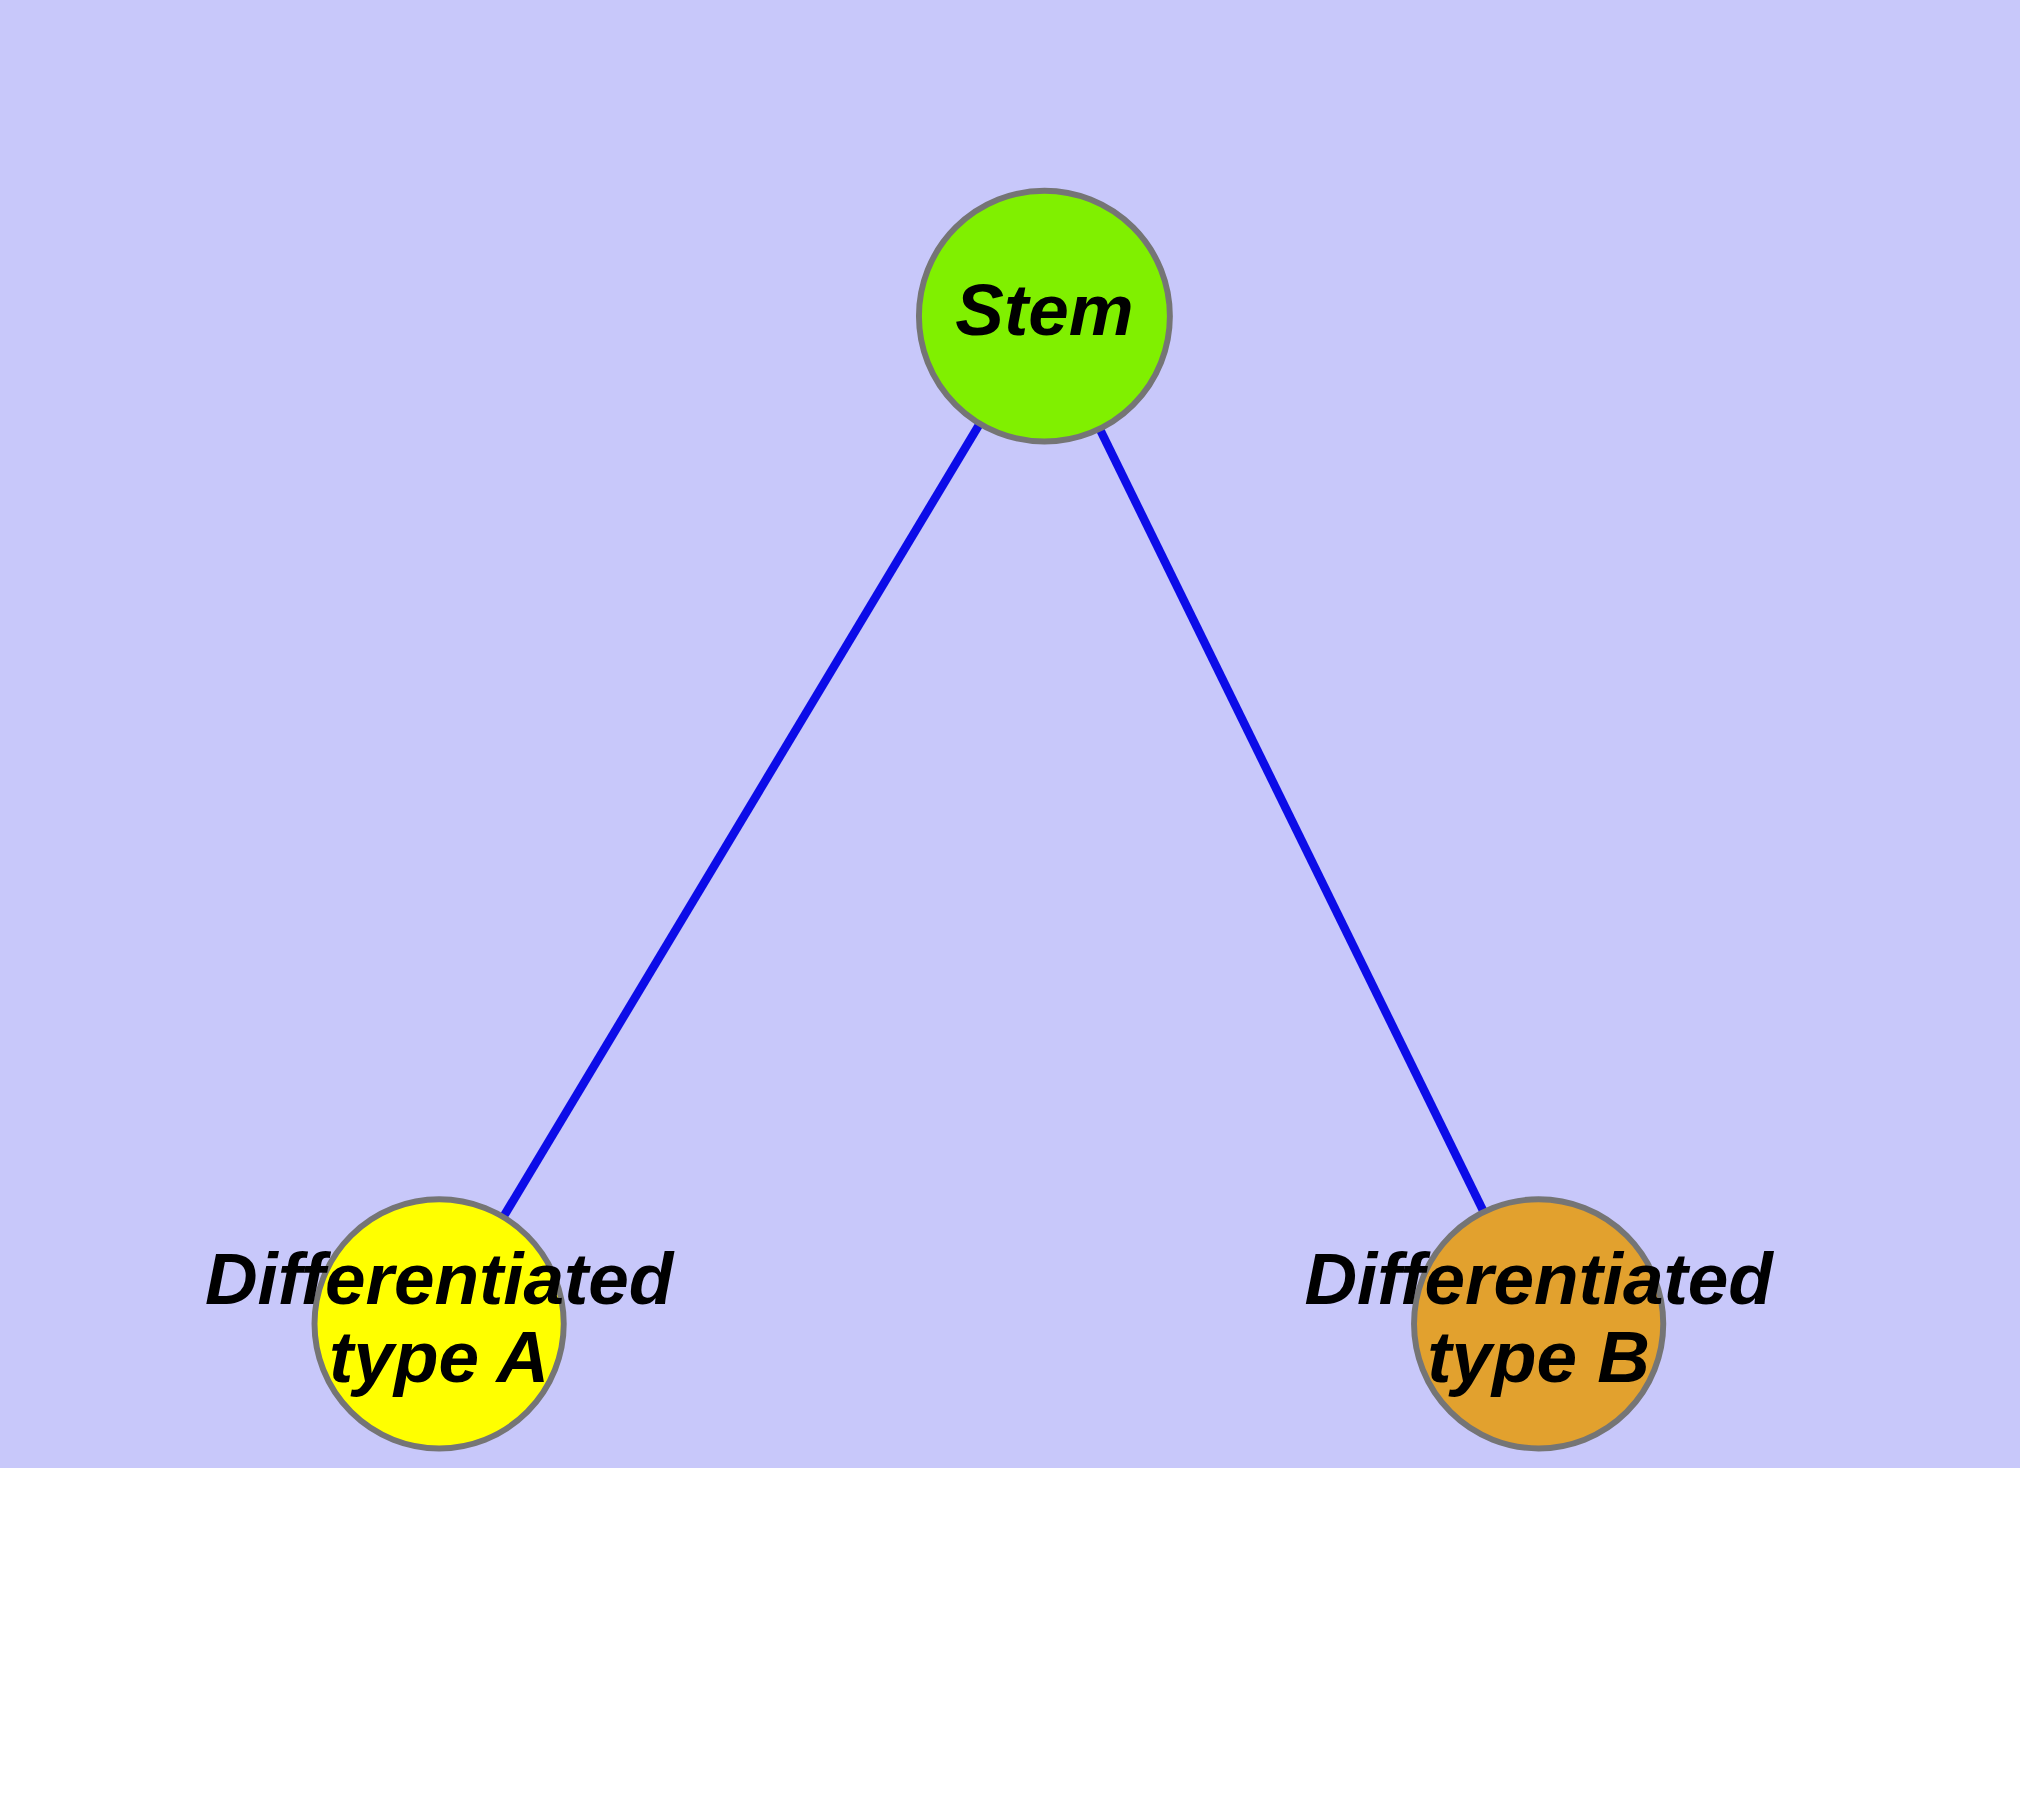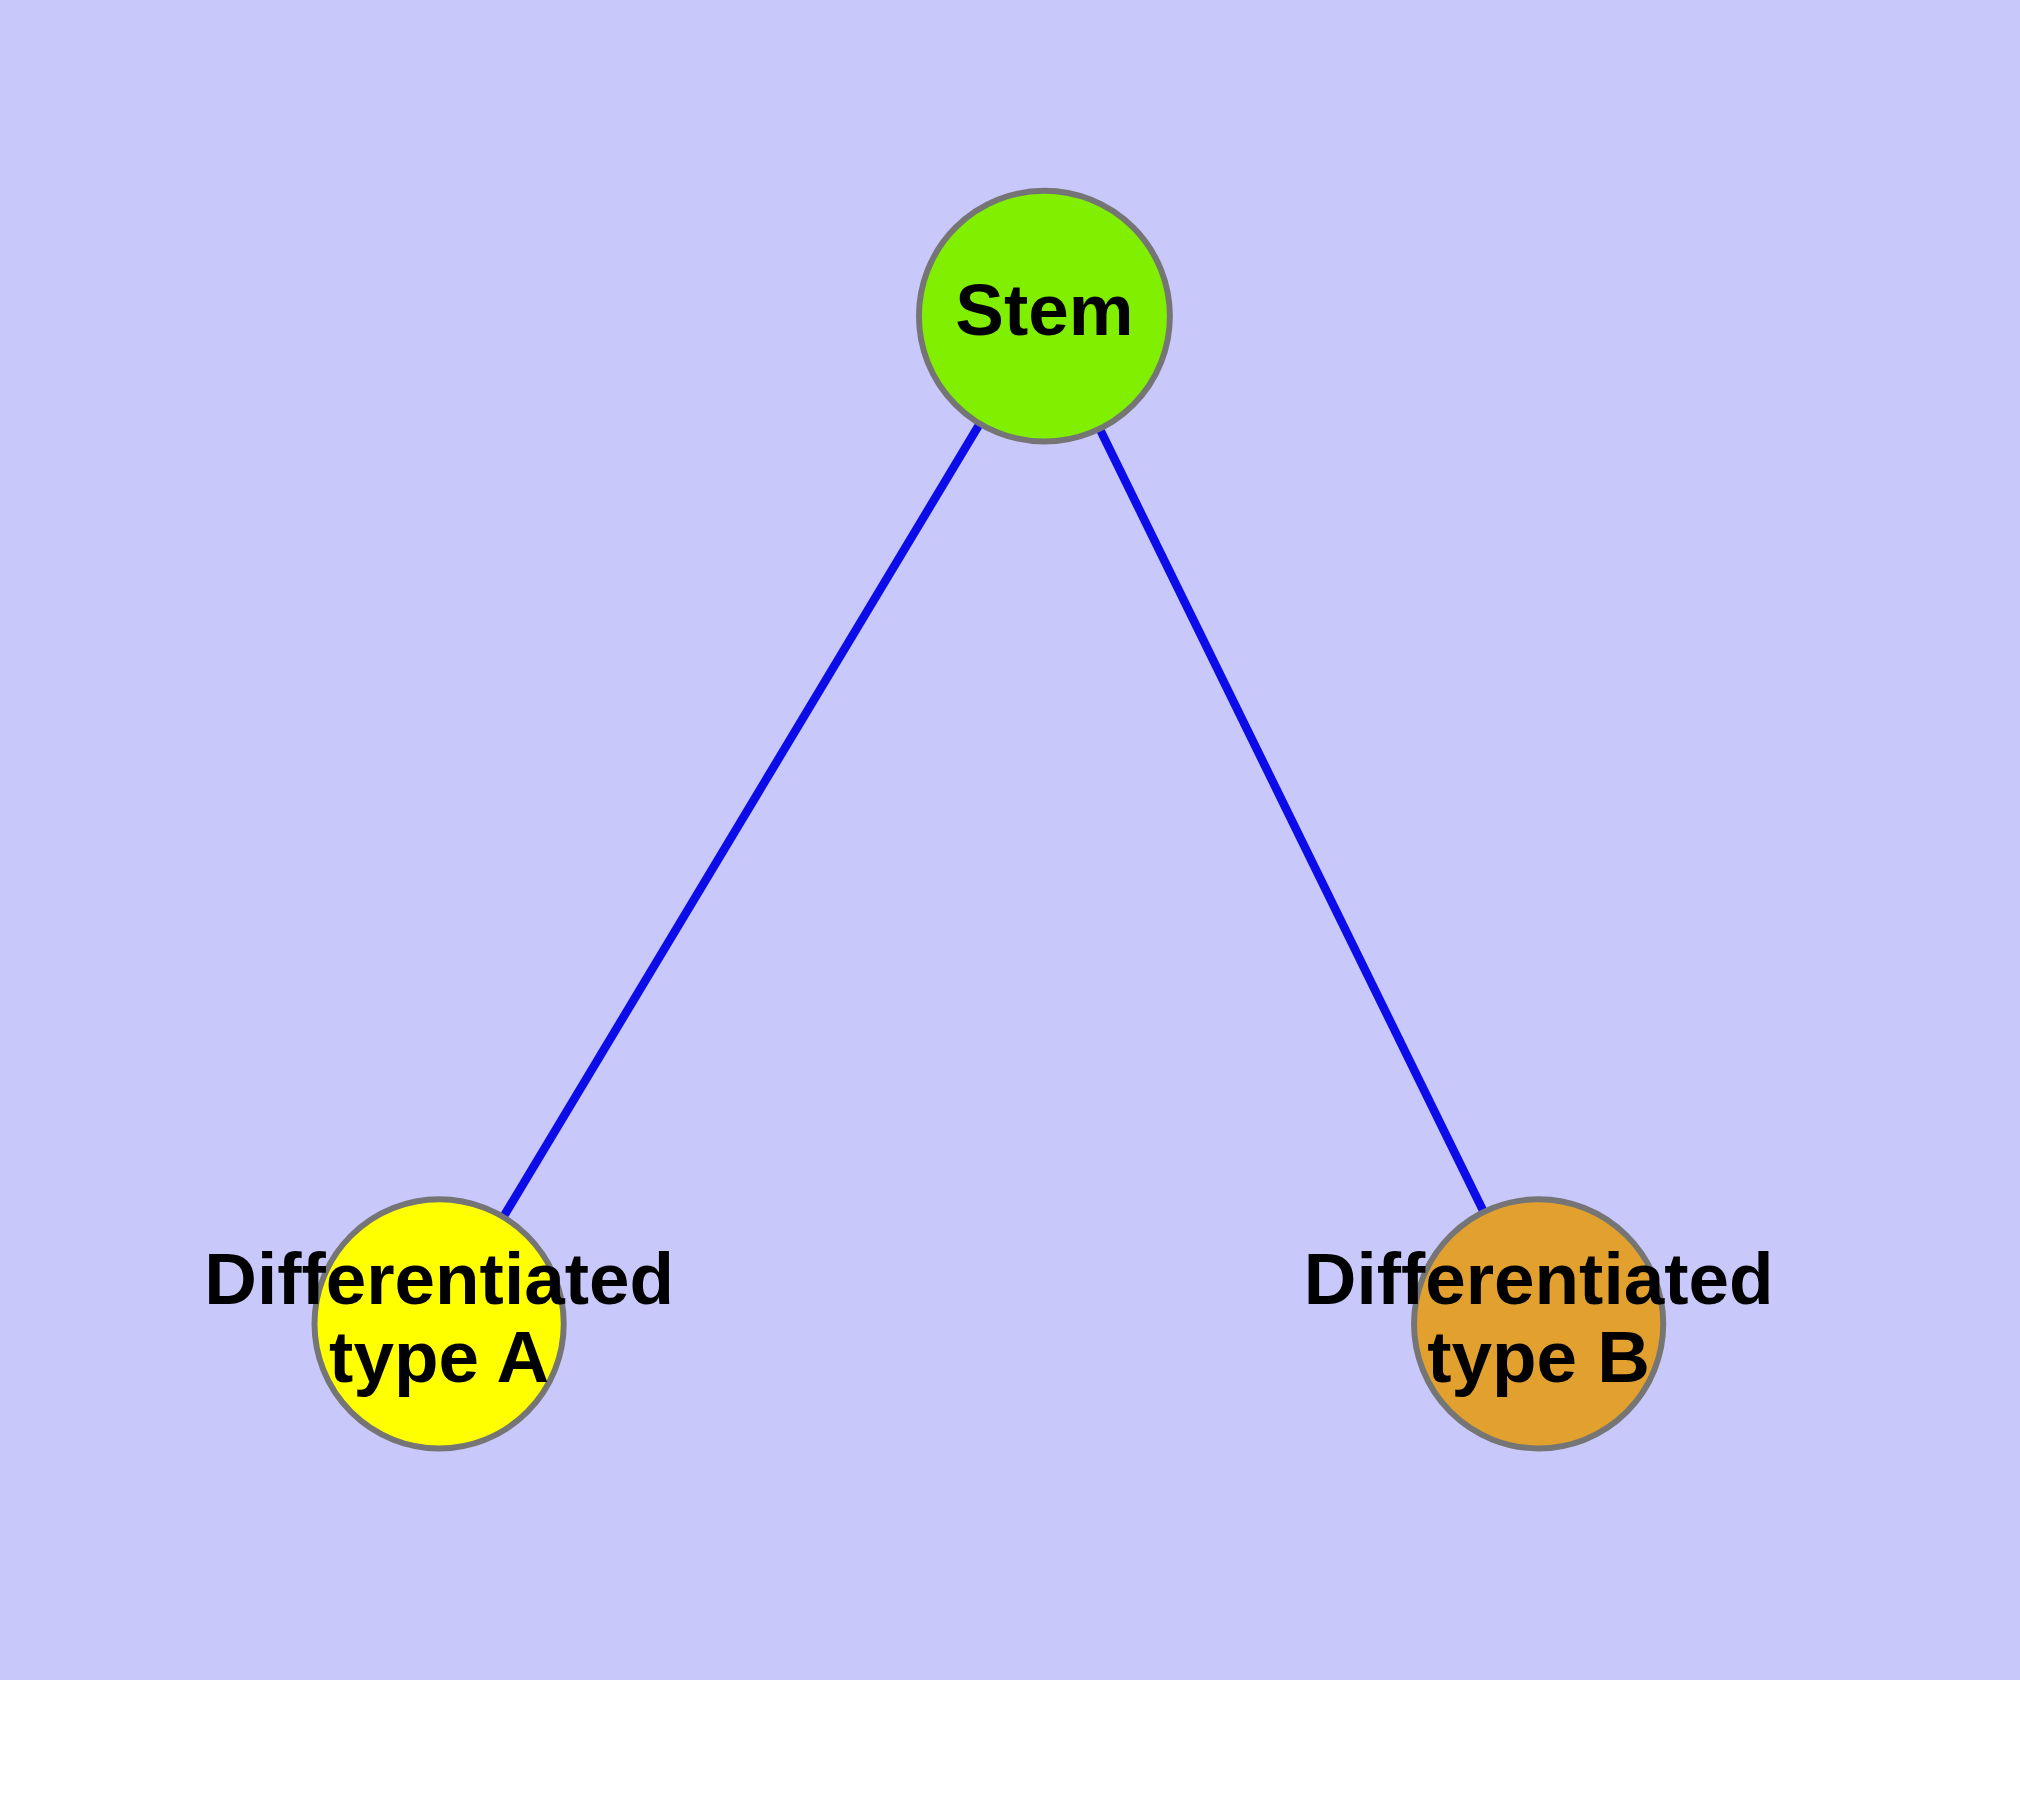--- a/index.html
+++ b/index.html
@@ -6,22 +6,23 @@
   html, body {
     margin: 0;
     padding: 0;
   }
   body {
     font-family: "Liberation Sans", sans-serif;
   }
   #canvas {
     position: relative;
     width: 2021px;
-    height: 1680px;
+    height: 1468px;
     overflow: hidden;
+    font-style: italic;
   }
   #graph-svg {
     position: absolute;
     top: 0;
     left: 0;
     width: 2021px;
     height: 1812px;
     display: block;
   }
   .node-label {

